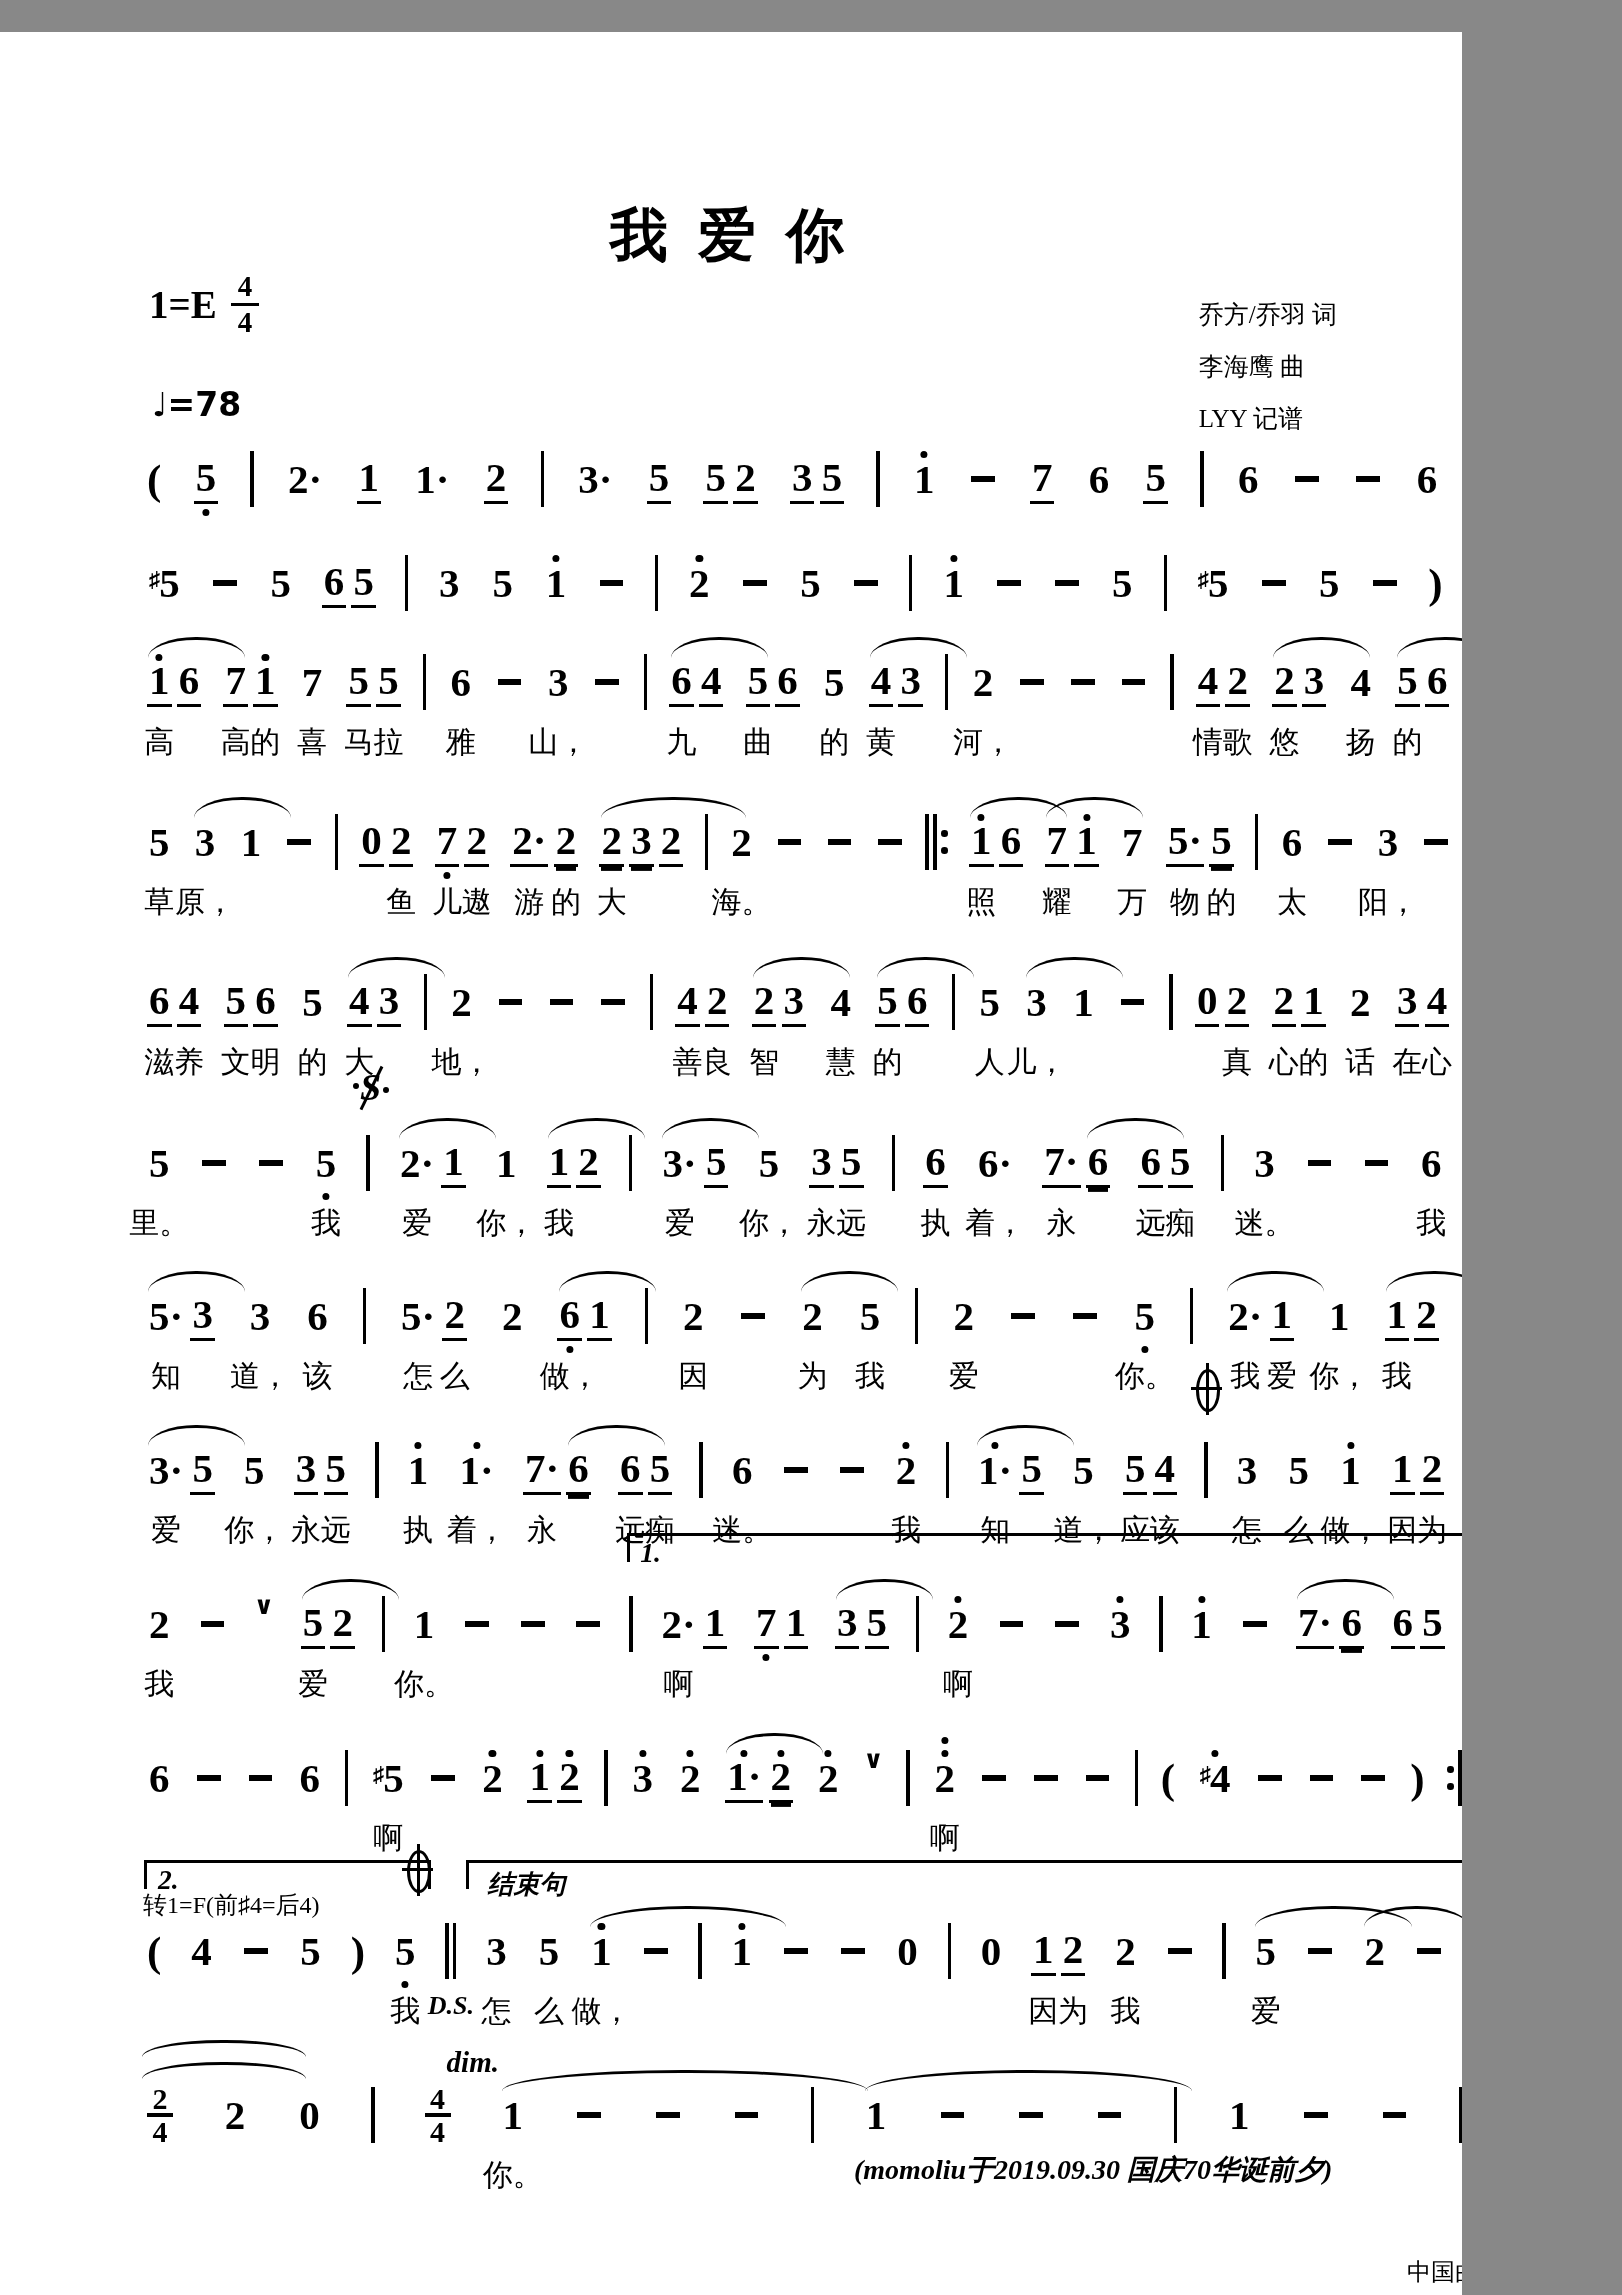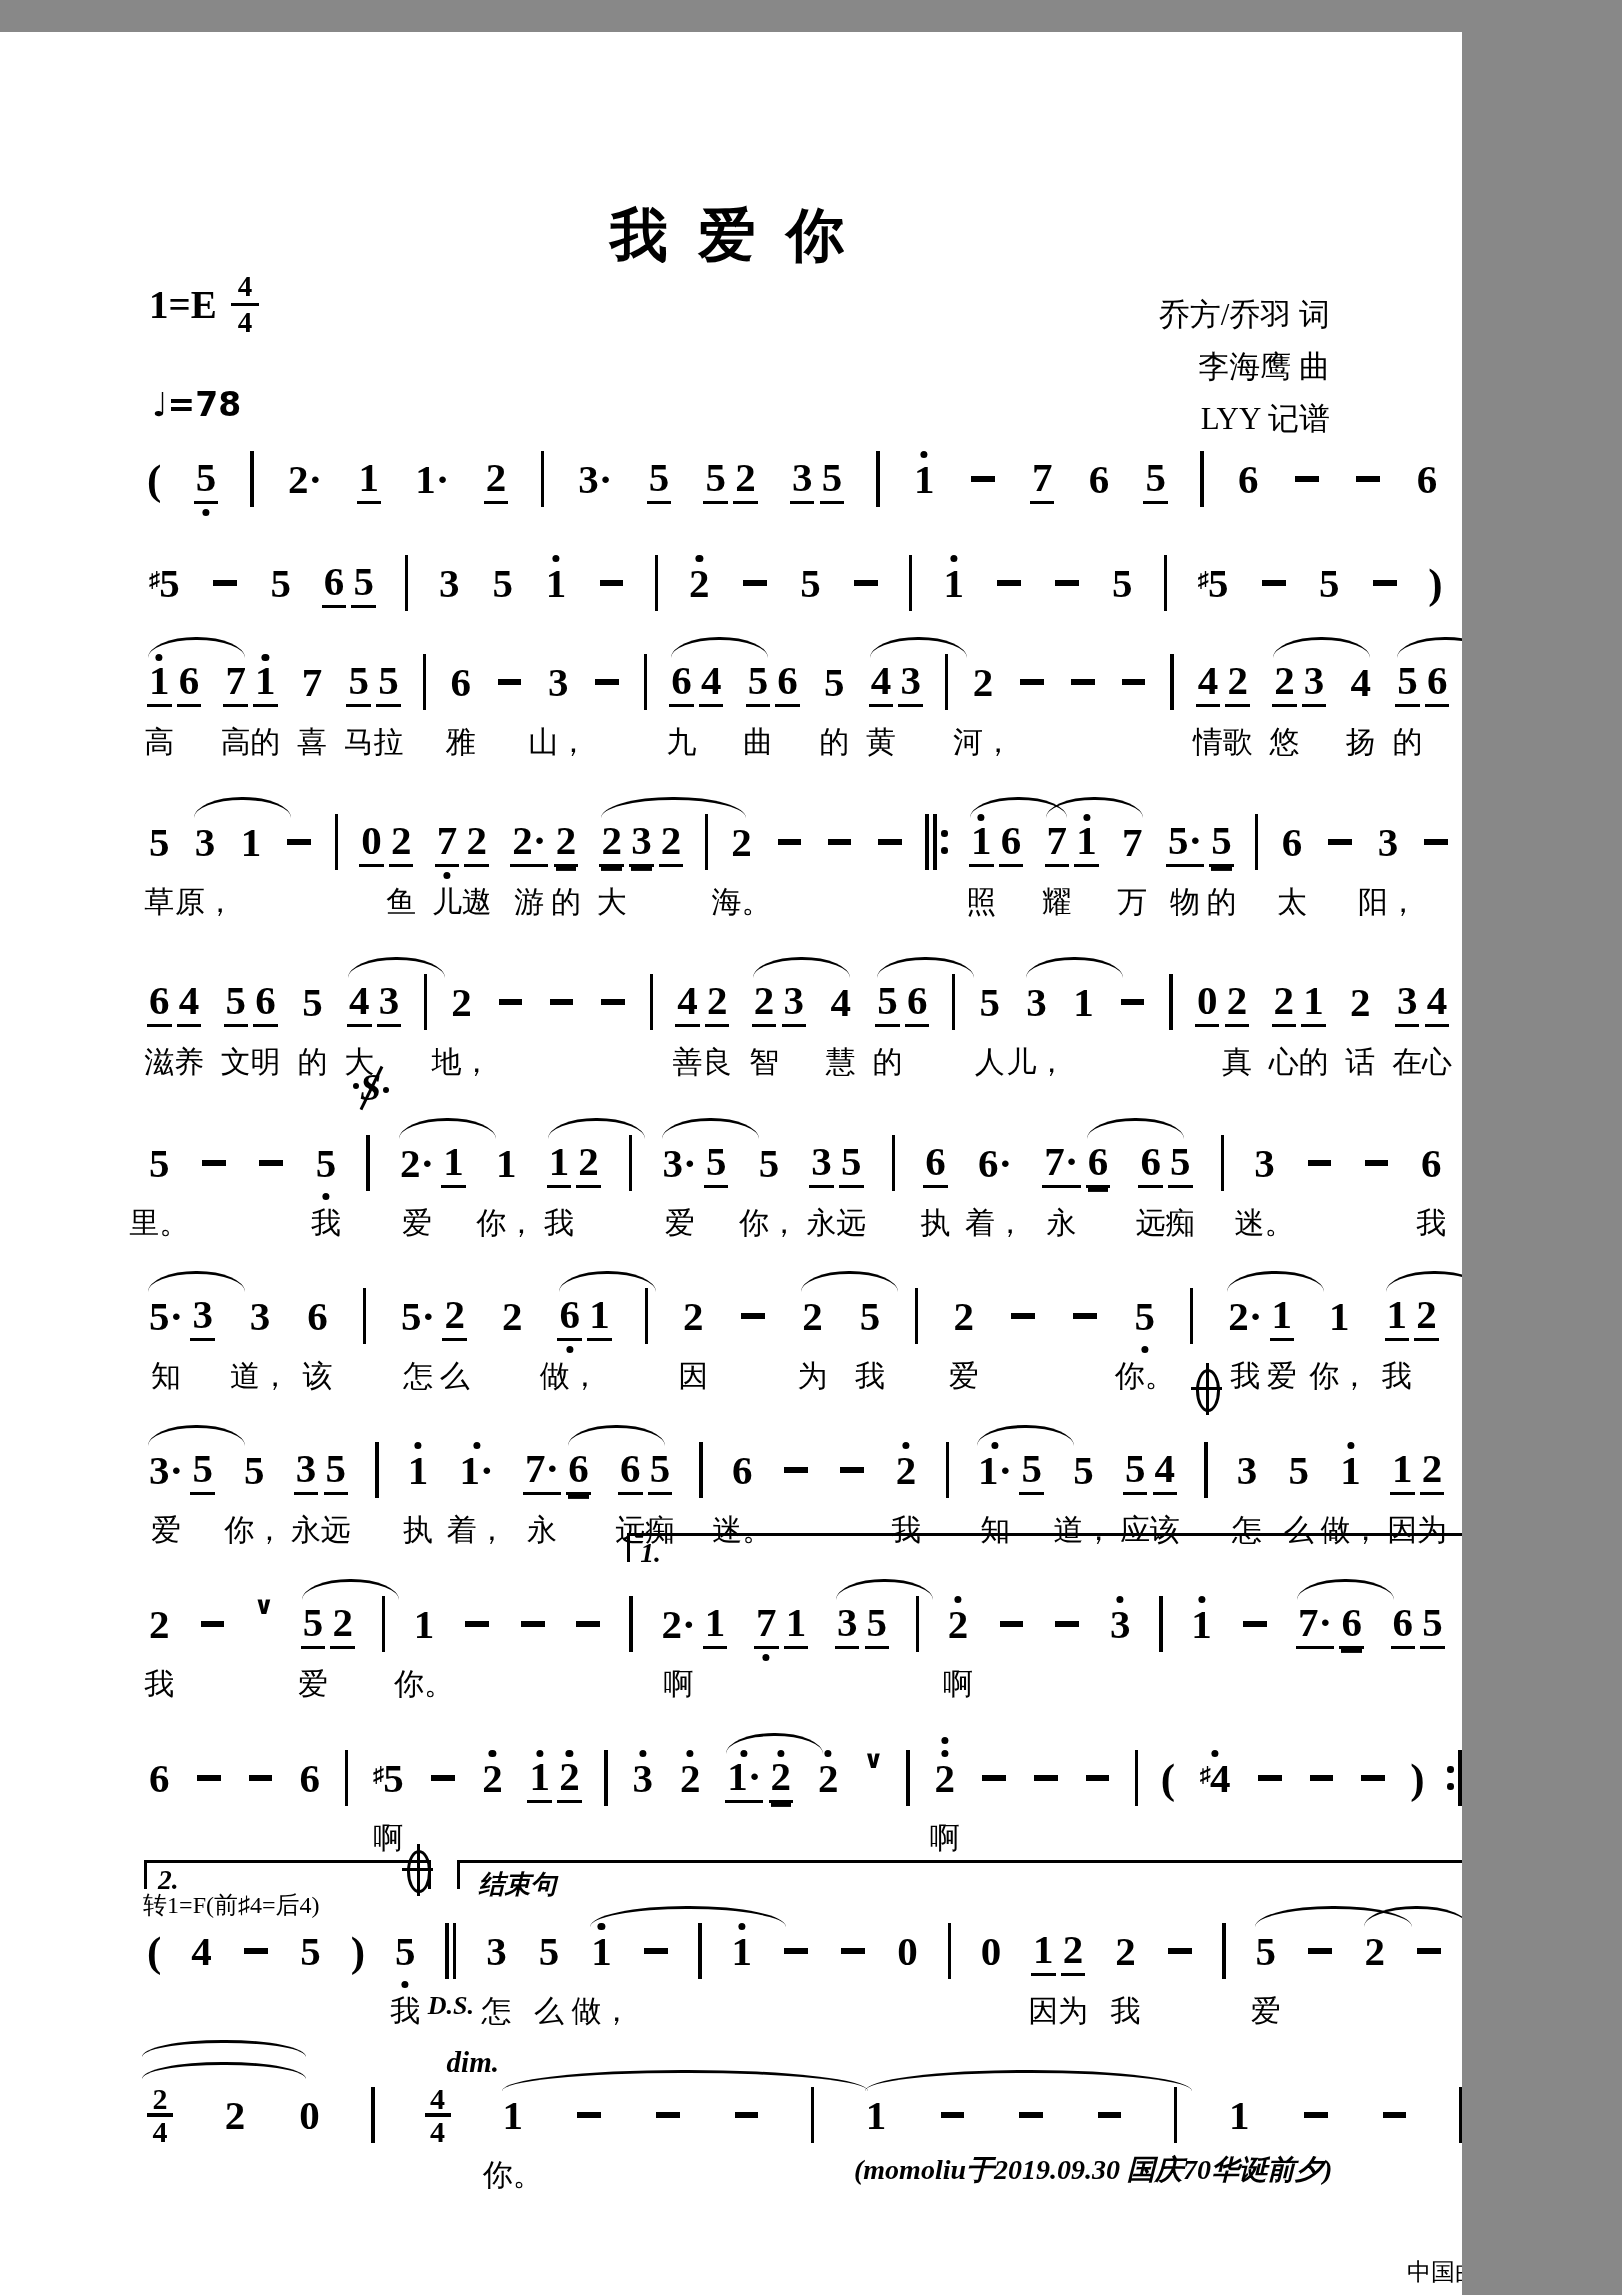--- a/index.html
+++ b/index.html
@@ -10,21 +10,21 @@
          font-size:58px;font-weight:bold;letter-spacing:7.9px;}
   .subtitle{position:absolute;top:257px;left:0;width:100%;text-align:center;
             font-size:35px;letter-spacing:6.5px;}
   .keysig{position:absolute;left:149px;top:240px;display:flex;align-items:center;
           font-weight:bold;font-size:39px;}
   .keysig .frac{display:inline-flex;flex-direction:column;align-items:center;margin-left:14.4px;
                 font-size:29px;line-height:29px;}
   .keysig .frac .fbar{width:27.5px;height:3.3px;background:#000;margin:2px 0;}
   .tempo{position:absolute;left:152px;top:353px;font-weight:bold;font-size:33px;
          font-family:"DejaVu Sans",sans-serif;}
-  .credits{position:absolute;right:132px;top:257px;text-align:right;font-size:31px;line-height:52px;}
+  .credits{position:absolute;right:125px;top:257px;font-size:25px;line-height:52px;}
   
   .mline{position:absolute;left:147px;width:1328px;display:flex;
          justify-content:space-between;align-items:flex-start;}
   .grp{display:flex;align-items:center;gap:5.2px;}
   .tok{position:relative;height:56px;display:flex;align-items:center;}
   .note{display:inline-block;height:47px;line-height:47px;font-size:41px;font-weight:bold;
         padding:0 2px;white-space:nowrap;}
   .n-u1{border-bottom:3.3px solid #000;}
   .n-u2{border-bottom:3.3px solid #000;box-shadow:0 5.9px 0 -2px #000;}
   .sharp{display:inline-block;font-size:22px;font-weight:bold;transform:translateY(-10.5px);margin-right:-0.7px;}
@@ -45,21 +45,21 @@
   .barline{display:flex;align-items:center;gap:4.6px;height:56px;}
   .bl{width:3.3px;height:56px;background:#000;}
   .bl.thick{width:8.5px;}
   .dots{display:flex;flex-direction:column;justify-content:center;gap:10.5px;height:56px;}
   .dots i{width:6.5px;height:6.5px;border-radius:50%;background:#000;}
   
   .m-volta{position:absolute;top:-63px;left:-2.6px;height:26px;border-top:3.3px solid #000;
            border-left:3.3px solid #000;}
   .m-volta.rt{border-right:3.3px solid #000;}
   .m-volta span{display:block;margin:1.3px 0 0 10.5px;font-style:italic;font-weight:bold;font-size:27.5px;}
-  .m-end{position:absolute;top:-63px;left:12px;height:26px;border-top:3.3px solid #000;
+  .m-end{position:absolute;top:-63px;left:21px;height:26px;border-top:3.3px solid #000;
          border-left:3.3px solid #000;}
   .m-end span{display:block;margin:3.9px 0 0 18.3px;font-style:italic;font-weight:bold;font-size:26px;white-space:nowrap;}
   .m-txt{position:absolute;top:-41px;left:22px;font-style:italic;font-weight:bold;font-size:29px;}
   .m-txt2{position:absolute;top:-34px;left:-3.9px;font-weight:normal;font-size:24px;white-space:nowrap;}
   .m-tie2{position:absolute;top:-47px;left:-5.2px;}
   .m-tie2 div{height:14.4px;border-top:3.3px solid #000;border-radius:50% 50% 0 0/100% 100% 0 0;margin-bottom:4.6px;}
   .m-segno{position:absolute;top:-69px;left:-13px;width:35px;height:46px;}
   .m-segno .sgs{position:absolute;left:6.5px;top:0;font-size:38px;line-height:43px;font-weight:bold;font-style:italic;}
   .m-segno .sgl{position:absolute;left:16.4px;top:-2px;width:2.6px;height:48px;background:#000;transform:rotate(26deg);}
   .m-segno i{position:absolute;width:5.9px;height:5.9px;border-radius:50%;background:#000;}

